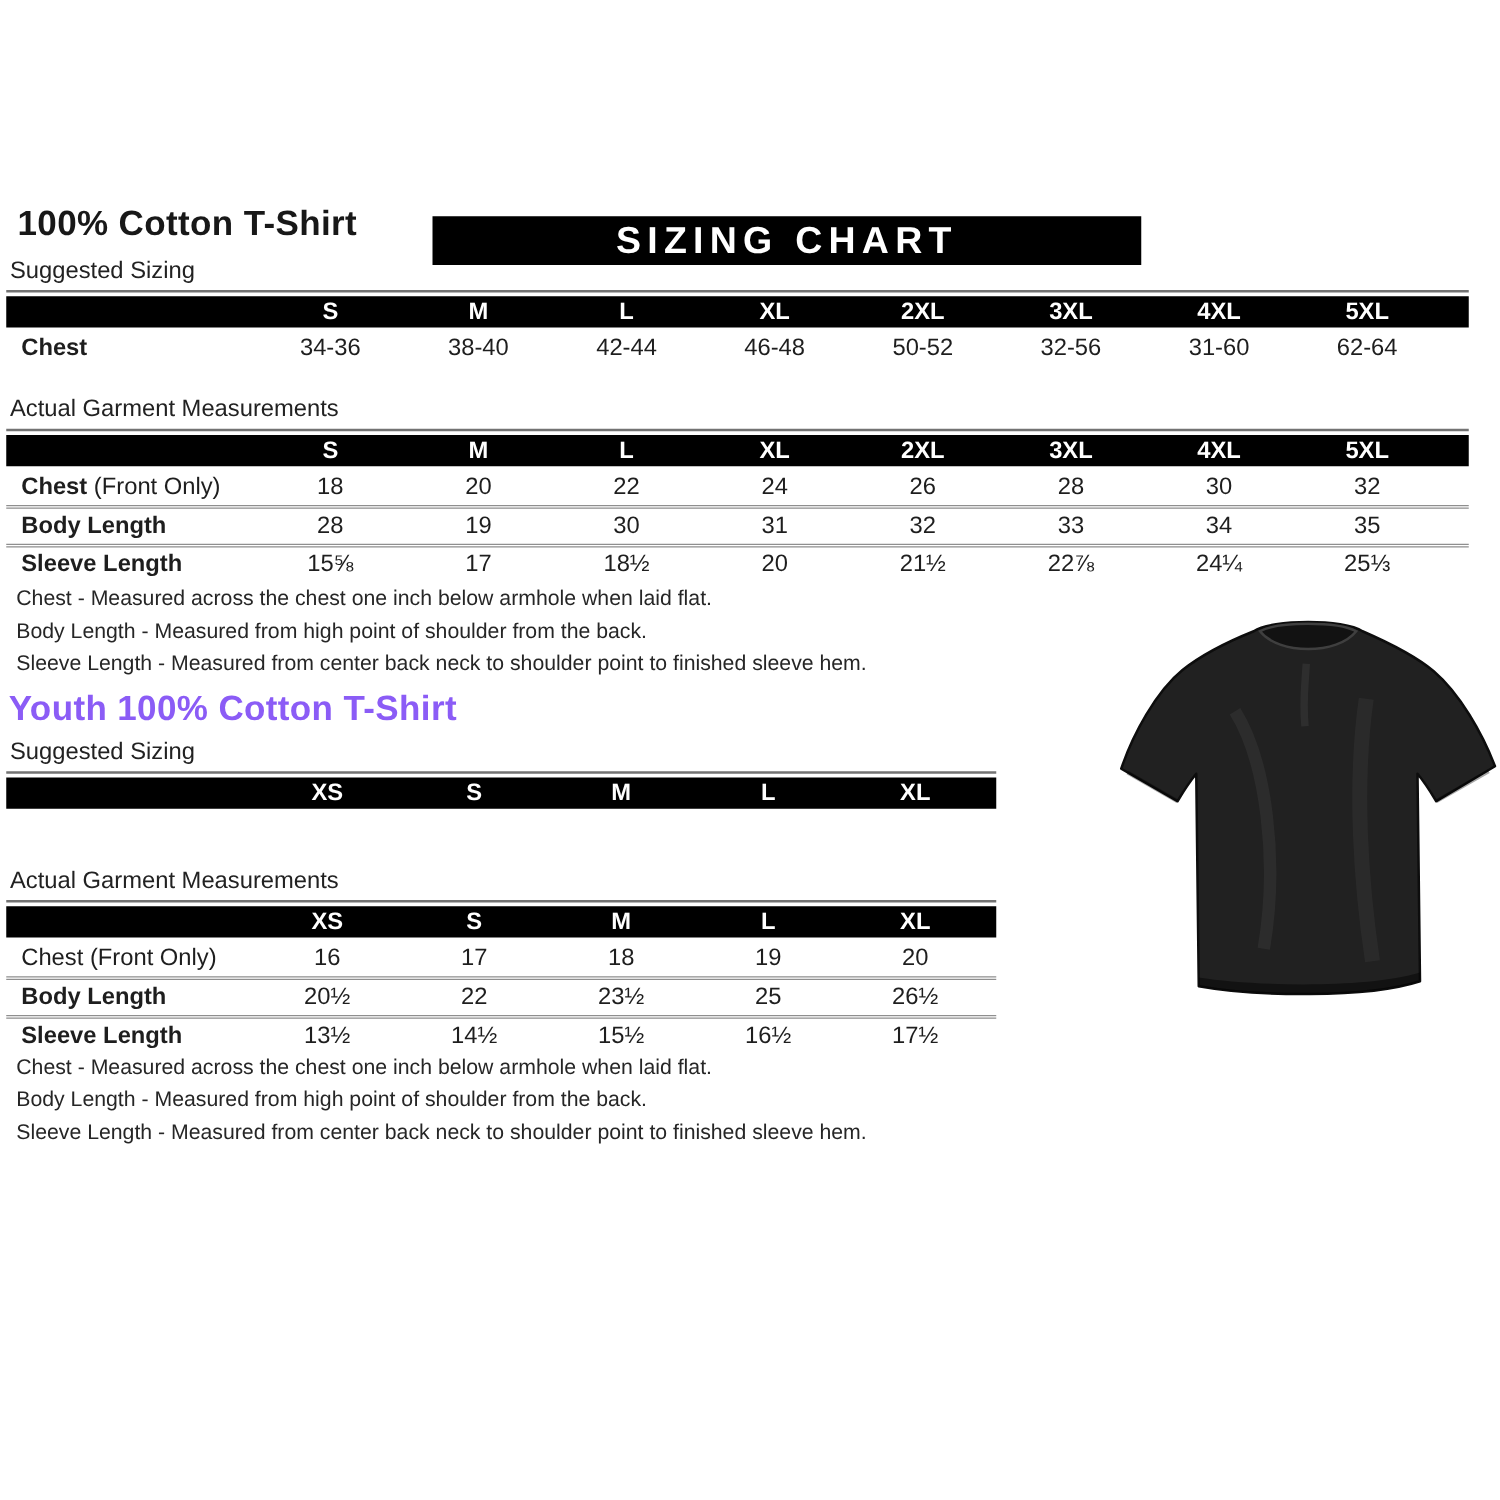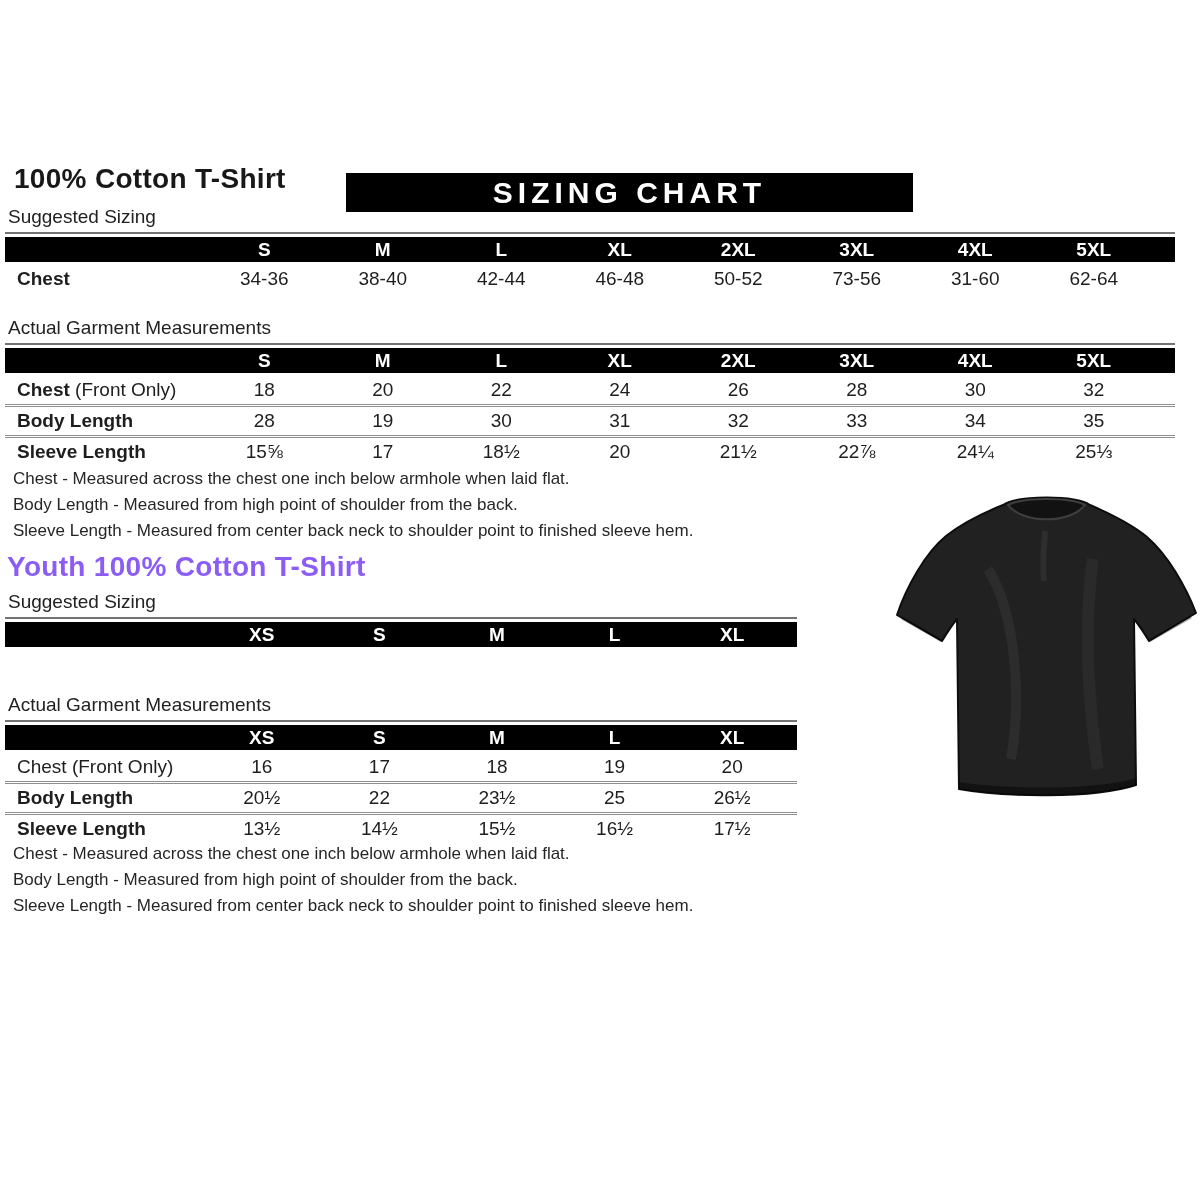--- a/index.html
+++ b/index.html
@@ -94,21 +94,21 @@
           <div class="col">4XL</div>
           <div class="col">5XL</div>
         </div>
         <div class="trow">
           <div class="label-col row-label"><span class="lbl-main bold">Chest</span></div>
           <div class="col">34-36</div>
           <div class="col">38-40</div>
           <div class="col">42-44</div>
           <div class="col">46-48</div>
           <div class="col">50-52</div>
-          <div class="col">73-56</div>
+          <div class="col">32-56</div>
           <div class="col">31-60</div>
           <div class="col">62-64</div>
         </div>
       </div>
   </div>
 
   <div class="section adult" id="adult-actual">
     <div class="section-label">Actual Garment Measurements</div>
     <div class="table">
         <div class="thead">

